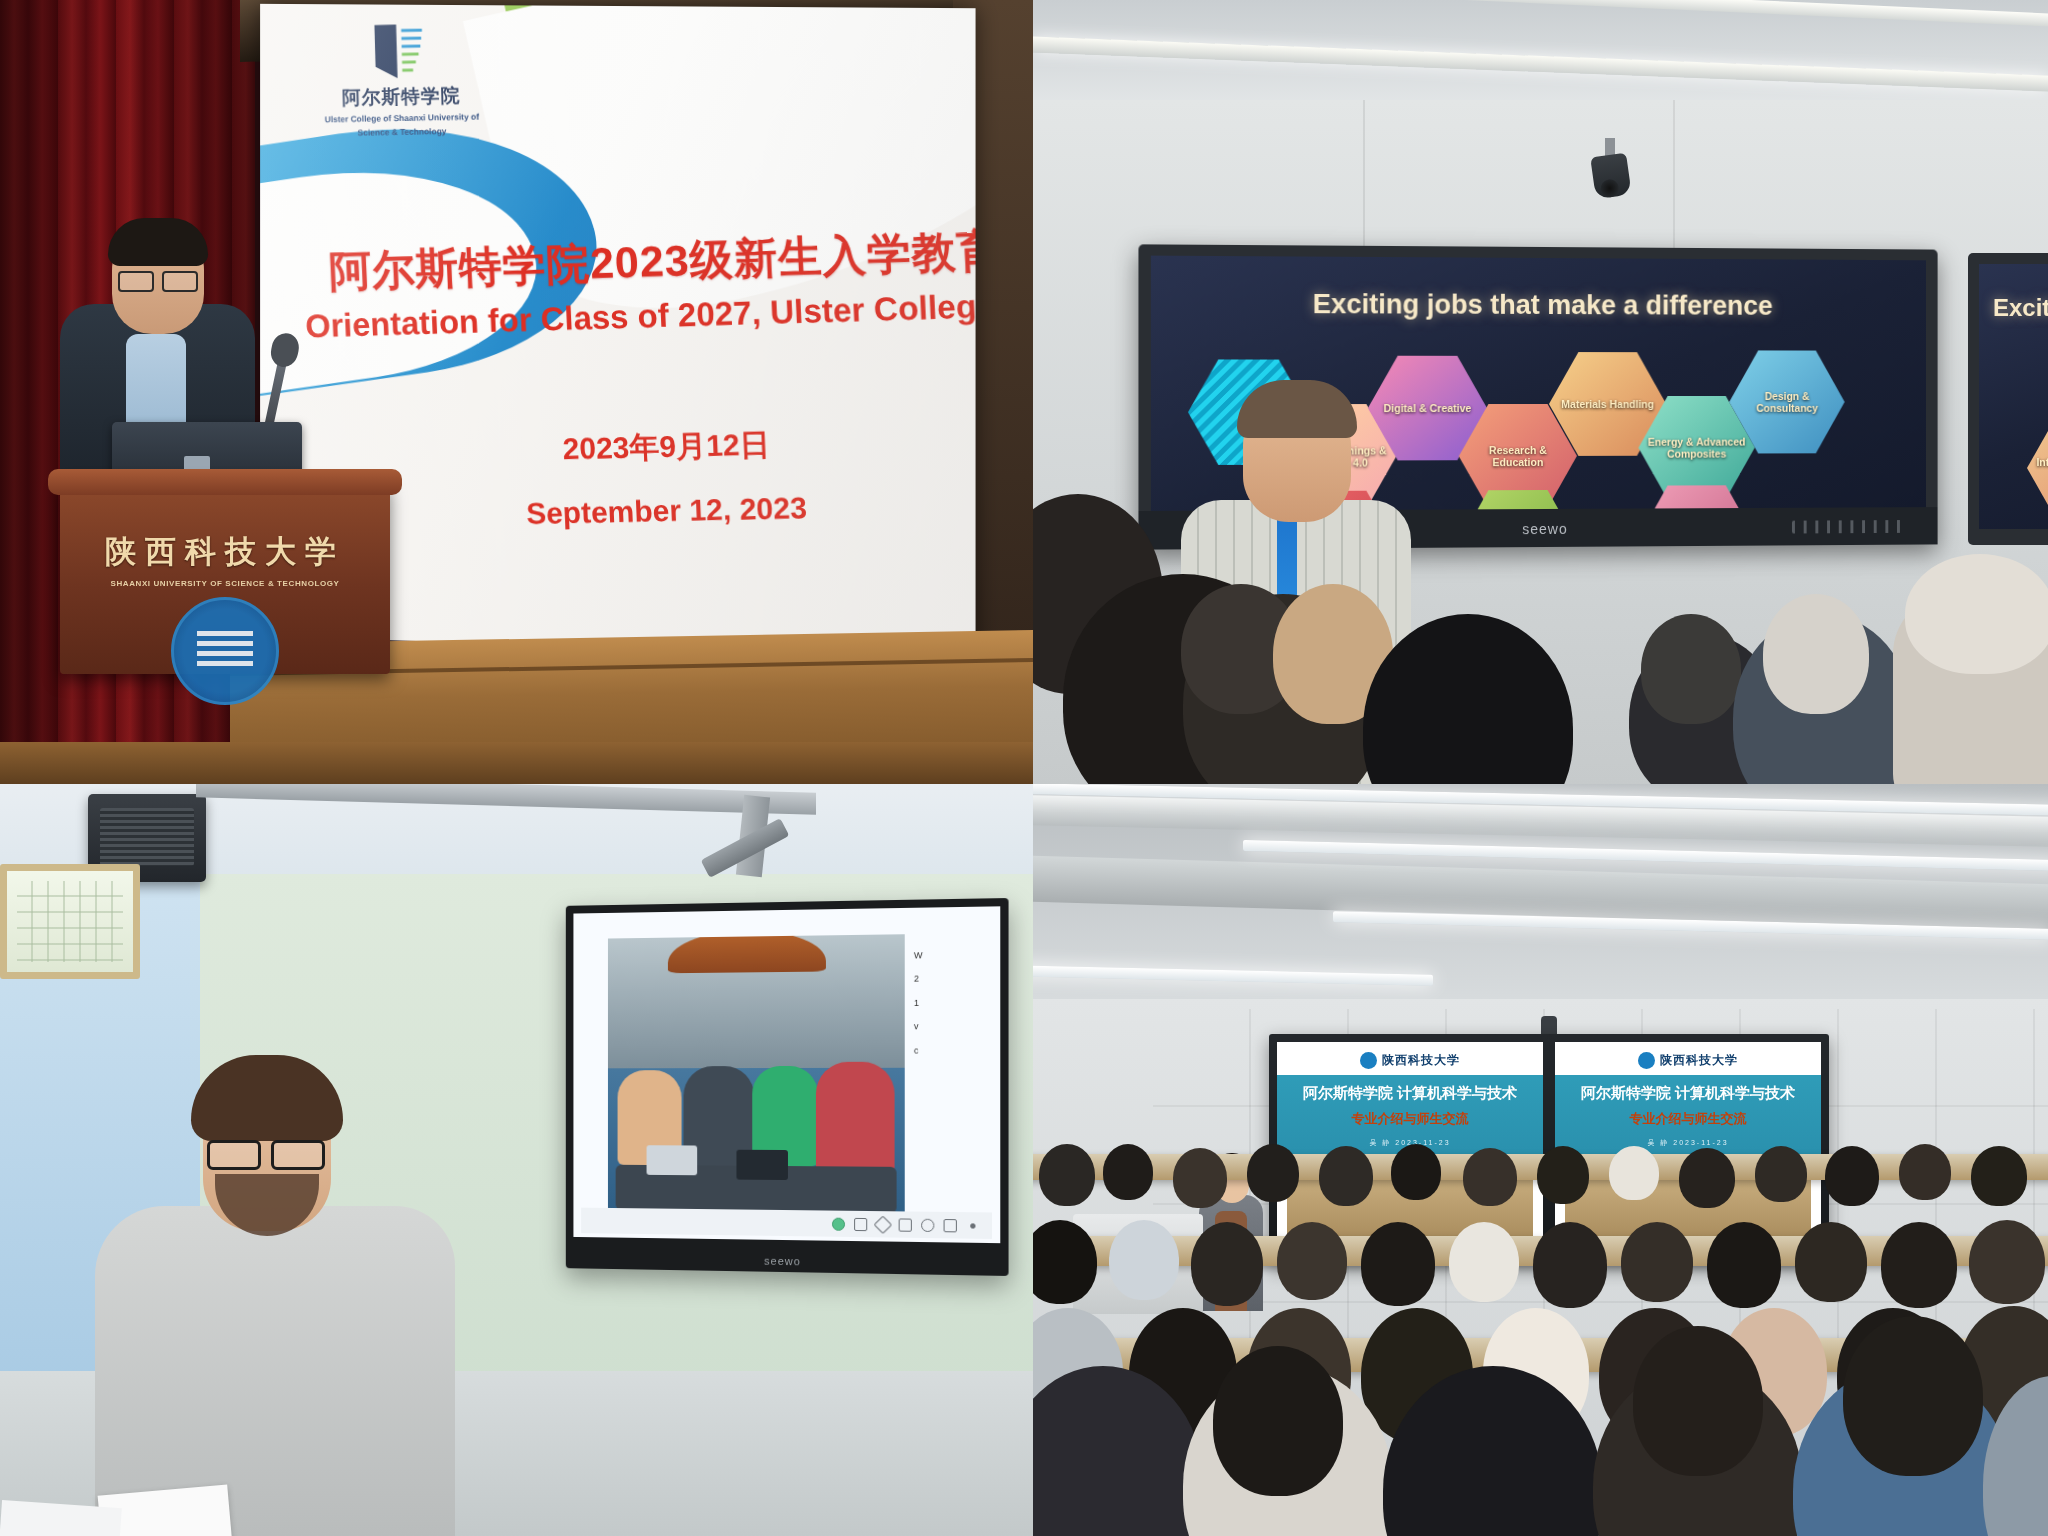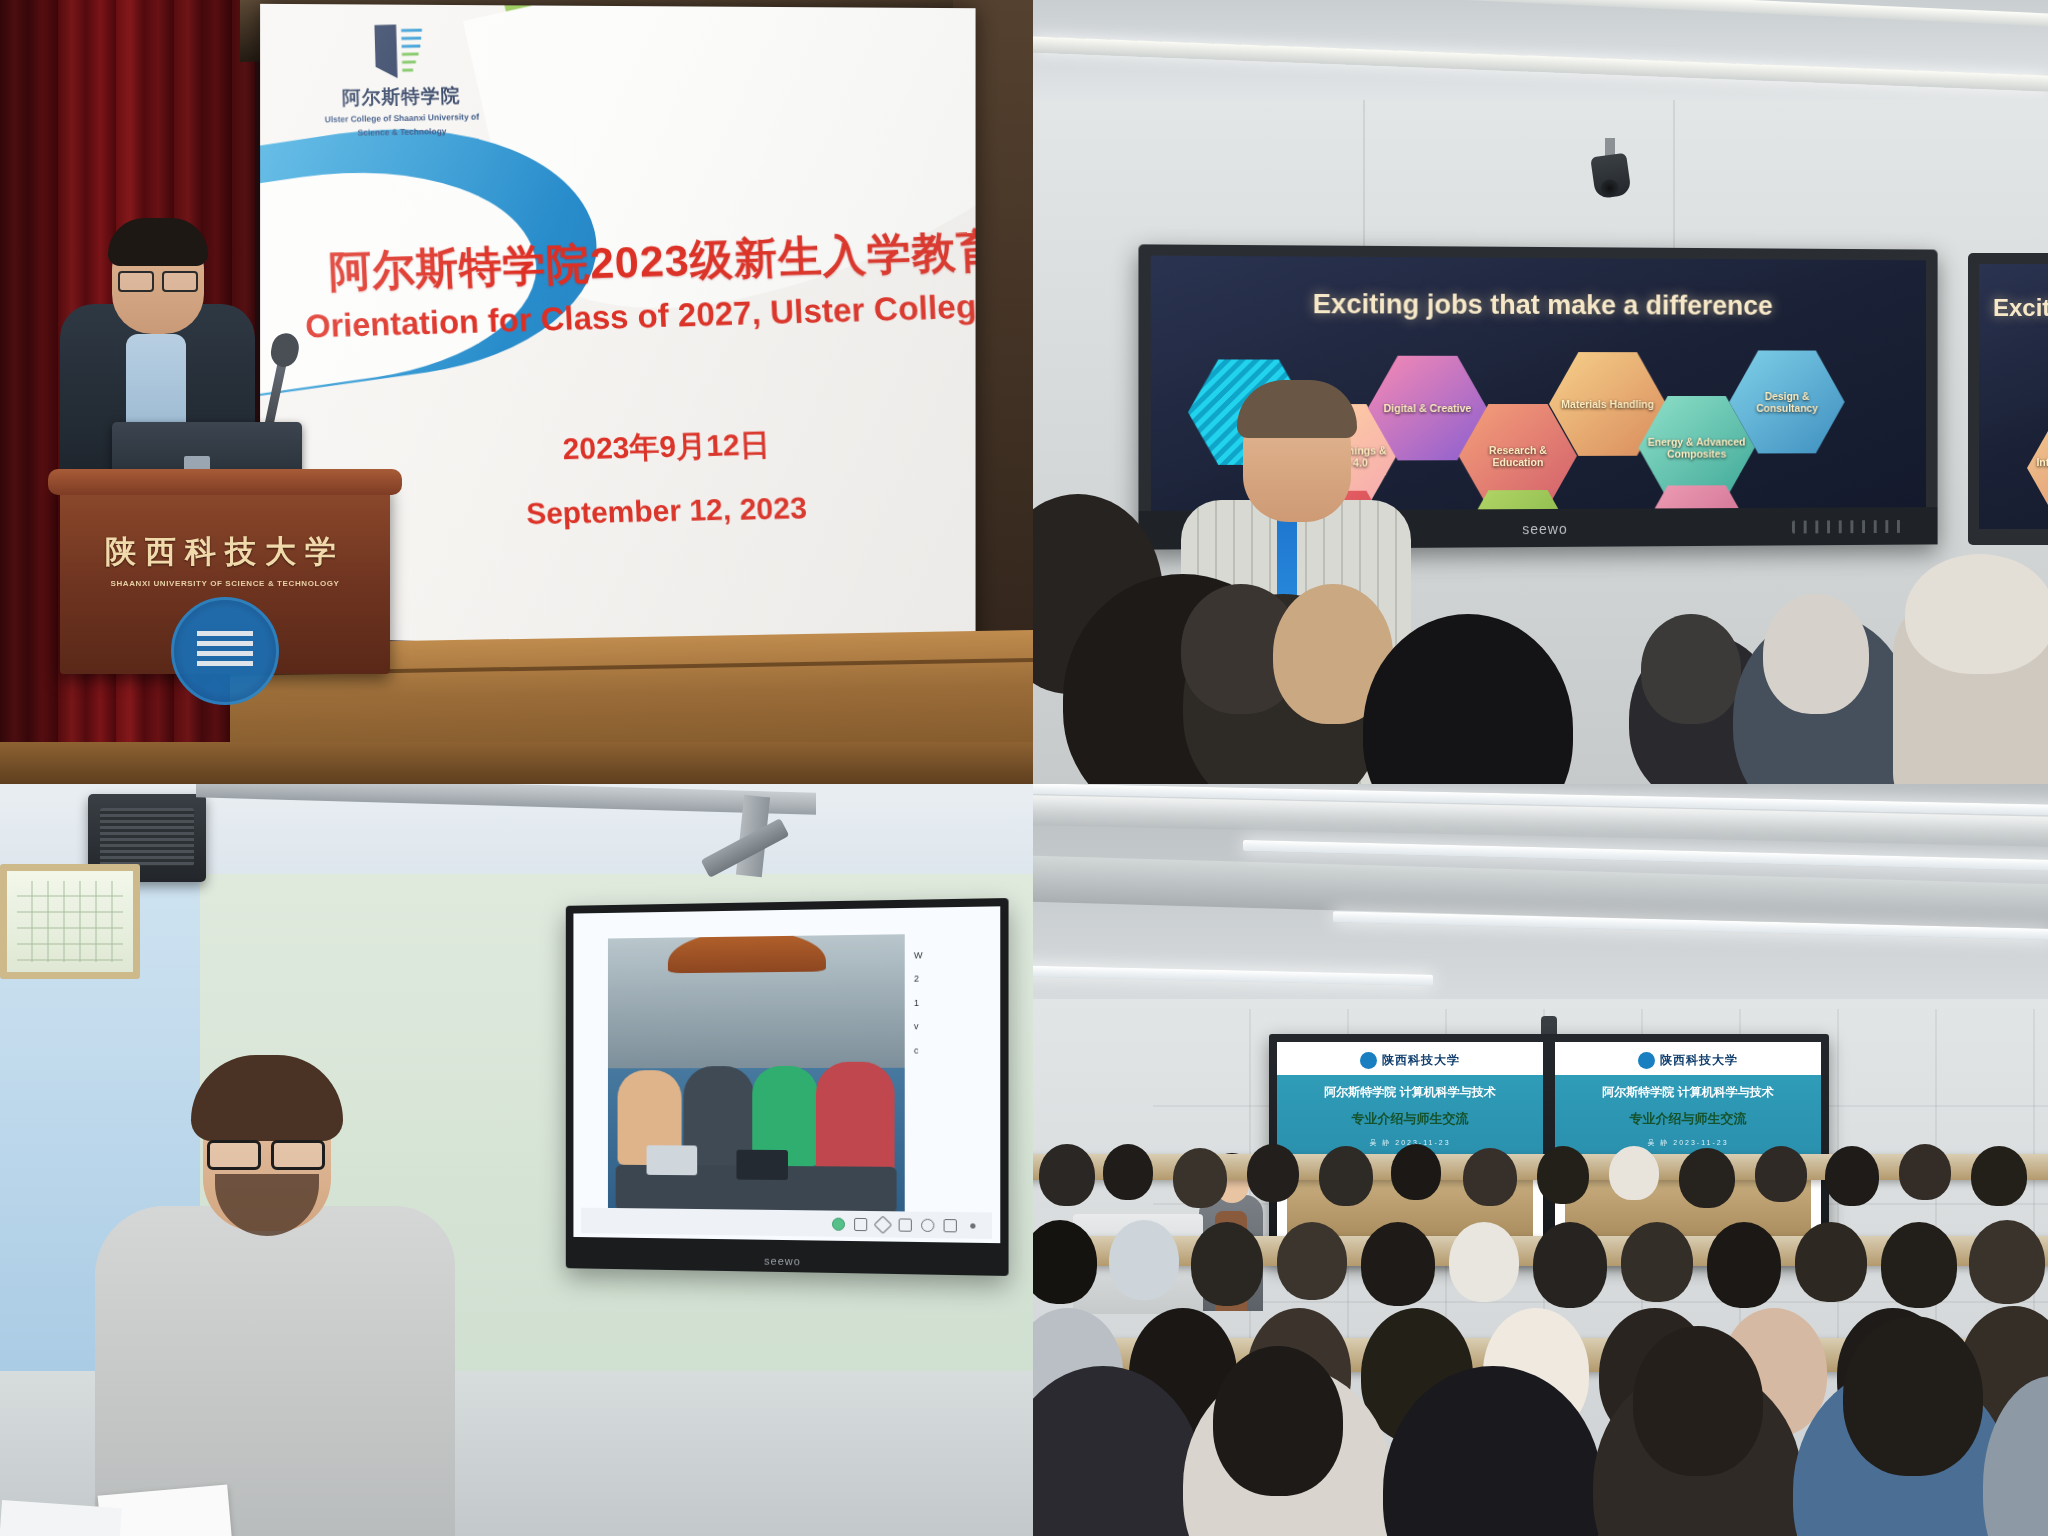--- a/index.html
+++ b/index.html
@@ -214,22 +214,22 @@
     background:repeating-linear-gradient(90deg,transparent 0 96px,rgba(0,0,0,.06) 96px 98px),
                repeating-linear-gradient(180deg,transparent 0 96px,rgba(0,0,0,.05) 96px 98px);}
   .br .darkpanel{position:absolute;left:236px;top:250px;width:560px;height:230px;
     background:linear-gradient(180deg,#24282c,#15181b);border-radius:3px;box-shadow:0 6px 18px rgba(0,0,0,.4);}
   .slidebox{position:absolute;top:8px;width:266px;height:206px;background:#ffffff;overflow:hidden;}
   .sl-logo{position:absolute;left:0;right:0;top:6px;height:24px;display:flex;align-items:center;
     justify-content:center;gap:5px;}
   .sl-logo .mk{width:17px;height:17px;border-radius:50%;background:#1a7fc1;}
   .sl-logo .nm{font-size:12px;font-weight:bold;color:#12406e;font-family:"Liberation Serif",serif;letter-spacing:1px;}
   .sl-band{position:absolute;left:0;right:0;top:33px;height:84px;background:linear-gradient(180deg,#2f9cb8,#2a90ad);}
-  .sl-l1{position:absolute;left:0;right:0;top:42px;text-align:center;font-size:12px;font-weight:bold;color:#fff;}
-  .sl-l2{position:absolute;left:0;right:0;top:68px;text-align:center;font-size:13px;font-weight:bold;color:#14532d;}
+  .sl-l1{position:absolute;left:0;right:0;top:42px;text-align:center;font-size:15px;font-weight:bold;color:#fff;}
+  .sl-l2{position:absolute;left:0;right:0;top:68px;text-align:center;font-size:13px;font-weight:bold;color:#c2410c;}
   .sl-l3{position:absolute;left:0;right:0;top:96px;text-align:center;font-size:7px;color:#dff1f7;letter-spacing:2px;}
   .sl-img{position:absolute;left:10px;right:10px;top:126px;bottom:8px;
     background:linear-gradient(180deg,#cdb283,#a98c5d);}
   .presenter{position:absolute;left:166px;top:352px;width:64px;height:175px;}
   .pr-body{position:absolute;left:0;bottom:0;width:64px;height:116px;
     background:linear-gradient(180deg,#7a7f86,#5c6168);border-radius:18px 18px 0 0;}
   .pr-vest{position:absolute;left:16px;bottom:0;width:32px;height:100px;background:#8a5a3c;border-radius:8px 8px 0 0;}
   .pr-head{position:absolute;left:16px;bottom:108px;width:34px;height:42px;background:#e8c4a2;border-radius:17px;}
   .pr-hair{position:absolute;left:12px;bottom:132px;width:42px;height:26px;background:#201a16;border-radius:21px 21px 6px 6px;}
   .desks{position:absolute;left:0;bottom:0;right:0;height:430px;}

